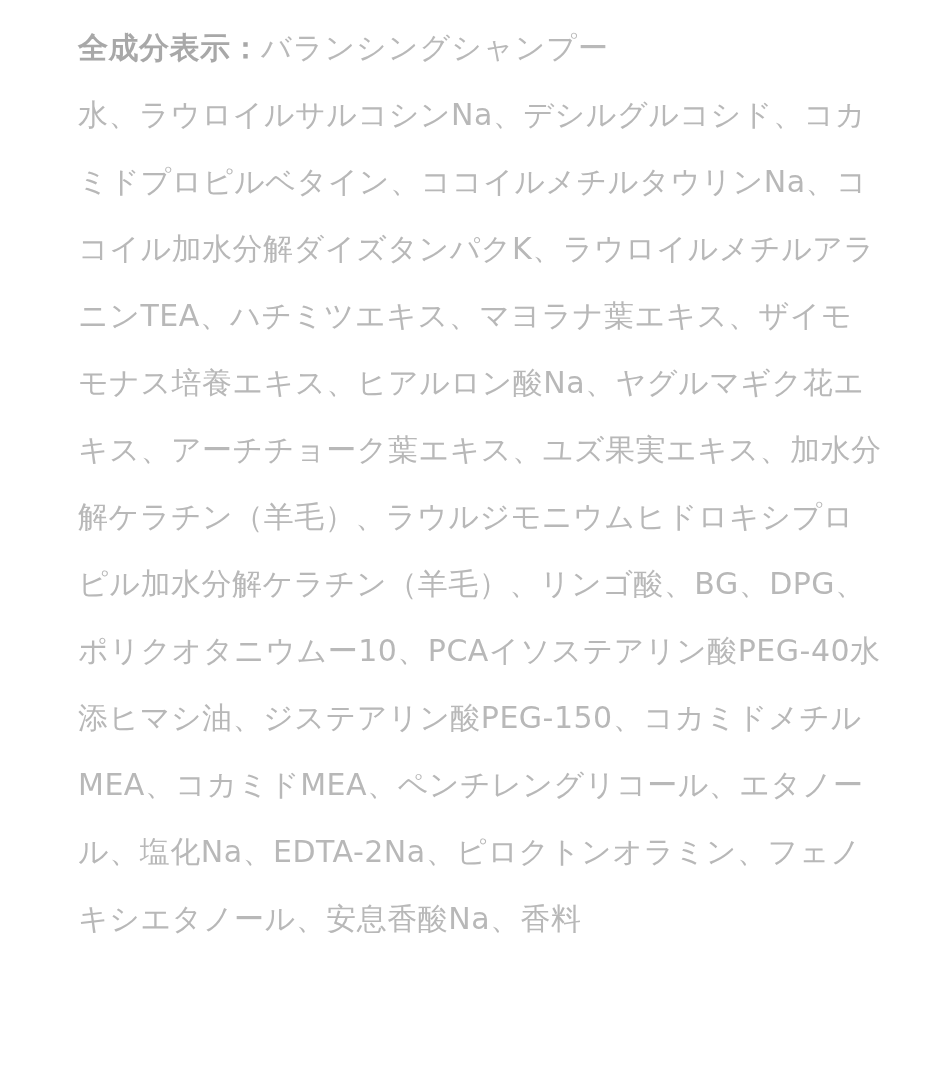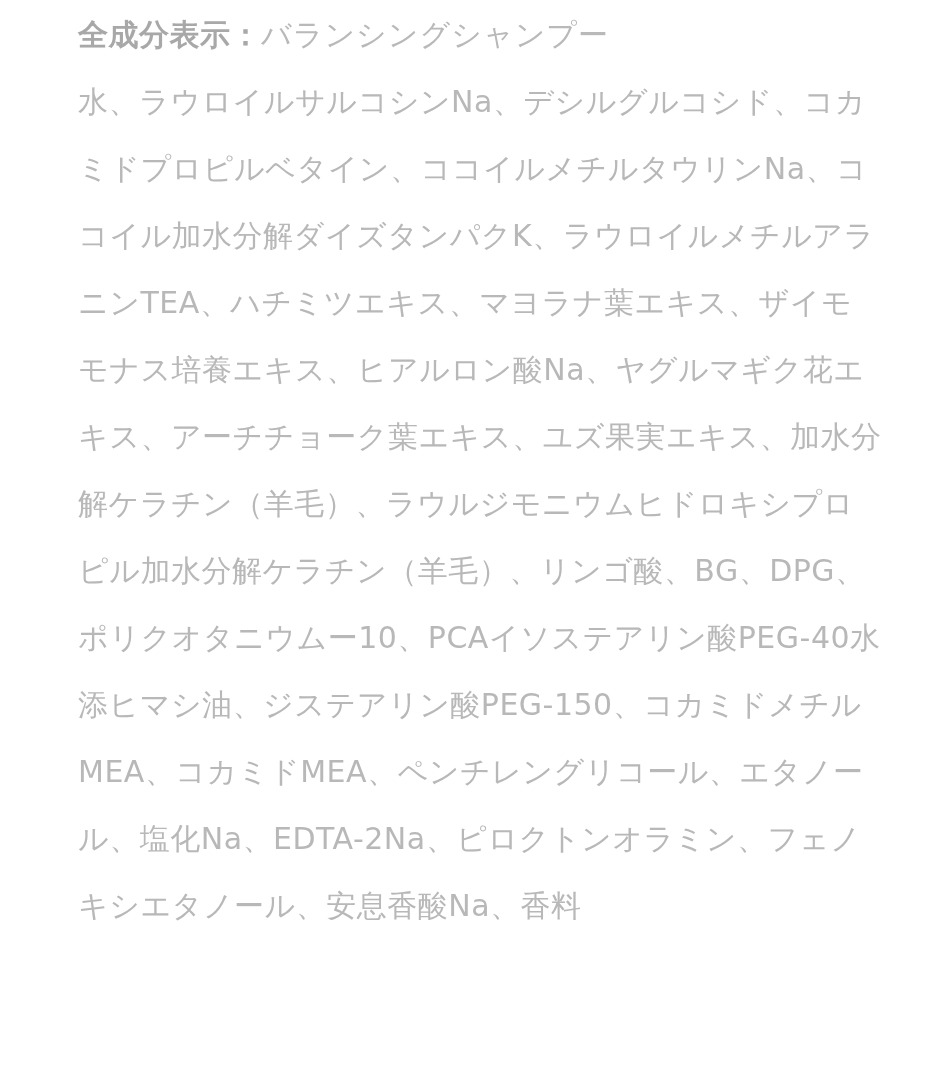--- a/index.html
+++ b/index.html
@@ -10,21 +10,21 @@
   body {
     width: 952px;
     height: 1080px;
     font-family: "DejaVu Sans", "Liberation Sans", sans-serif;
     overflow: hidden;
   }
   .page {
     box-sizing: border-box;
     width: 952px;
     height: 1080px;
-    padding: 1px 70px 0 78px;
+    padding: 14px 70px 0 78px;
     background: #ffffff;
   }
   .ingredients-block {
     font-size: 30px;
     line-height: 67px;
     color: #b5b5b5;
     letter-spacing: 0.5px;
     text-align: left;
     word-break: break-all;
   }

